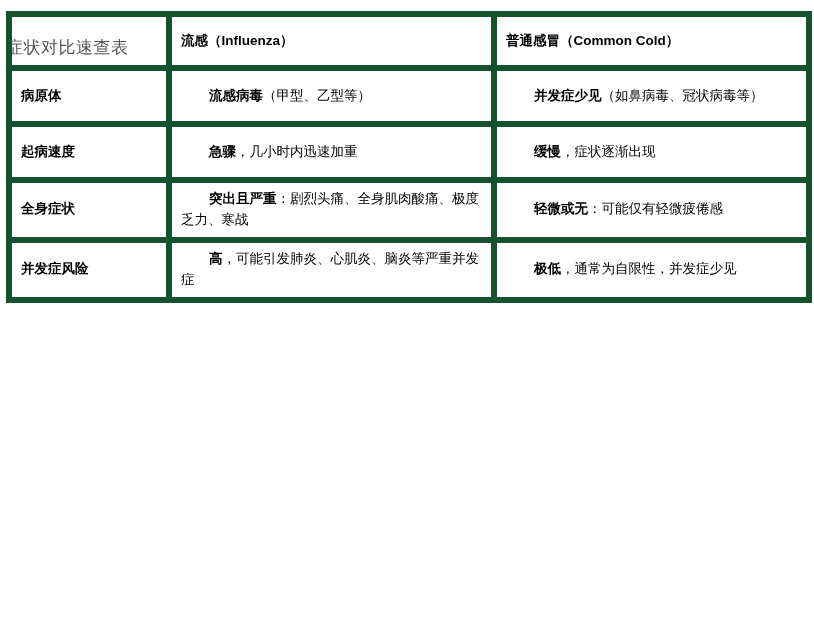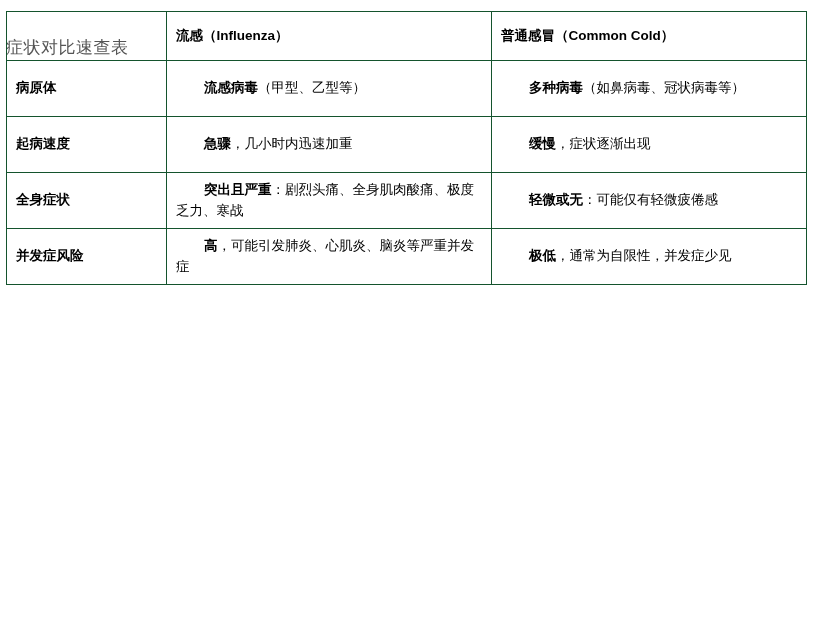--- a/index.html
+++ b/index.html
@@ -32,21 +32,21 @@
   }
   table.compare {
     position: absolute;
     top: 11px;
     left: 6px;
     width: 800px;
     border-collapse: collapse;
     table-layout: fixed;
   }
   table.compare td, table.compare th {
-    border: 1px solid #14532d;
+    border: 6px solid #14532d;
     vertical-align: middle;
     padding: 6px 9px;
     font-size: 13.5px;
     line-height: 1.55;
     font-family: "Liberation Sans", "DejaVu Sans", sans-serif;
     text-align: left;
   }
   col.c0 { width: 160px; }
   col.c1 { width: 325px; }
   col.c2 { width: 315px; }
@@ -84,21 +84,21 @@
       <tr>
         <td></td>
         <td class="hdr">流感（Influenza）</td>
         <td class="hdr">普通感冒（Common Cold）</td>
       </tr>
     </thead>
     <tbody id="tbody">
         <tr class="r-tall">
           <td class="rowhead">病原体</td>
           <td class="cell"><b>流感病毒</b><span>（甲型、乙型等）</span></td>
-          <td class="cell"><b>多种病毒</b><span>（如鼻病毒、冠状病毒等）</span></td>
+          <td class="cell"><b>并发症少见</b><span>（如鼻病毒、冠状病毒等）</span></td>
         </tr>
         <tr class="r-tall">
           <td class="rowhead">起病速度</td>
           <td class="cell"><b>急骤</b><span>，几小时内迅速加重</span></td>
           <td class="cell"><b>缓慢</b><span>，症状逐渐出现</span></td>
         </tr>
         <tr class="r-tall">
           <td class="rowhead">全身症状</td>
           <td class="cell"><b>突出且严重</b><span>：剧烈头痛、全身肌肉酸痛、极度乏力、寒战</span></td>
           <td class="cell"><b>轻微或无</b><span>：可能仅有轻微疲倦感</span></td>

